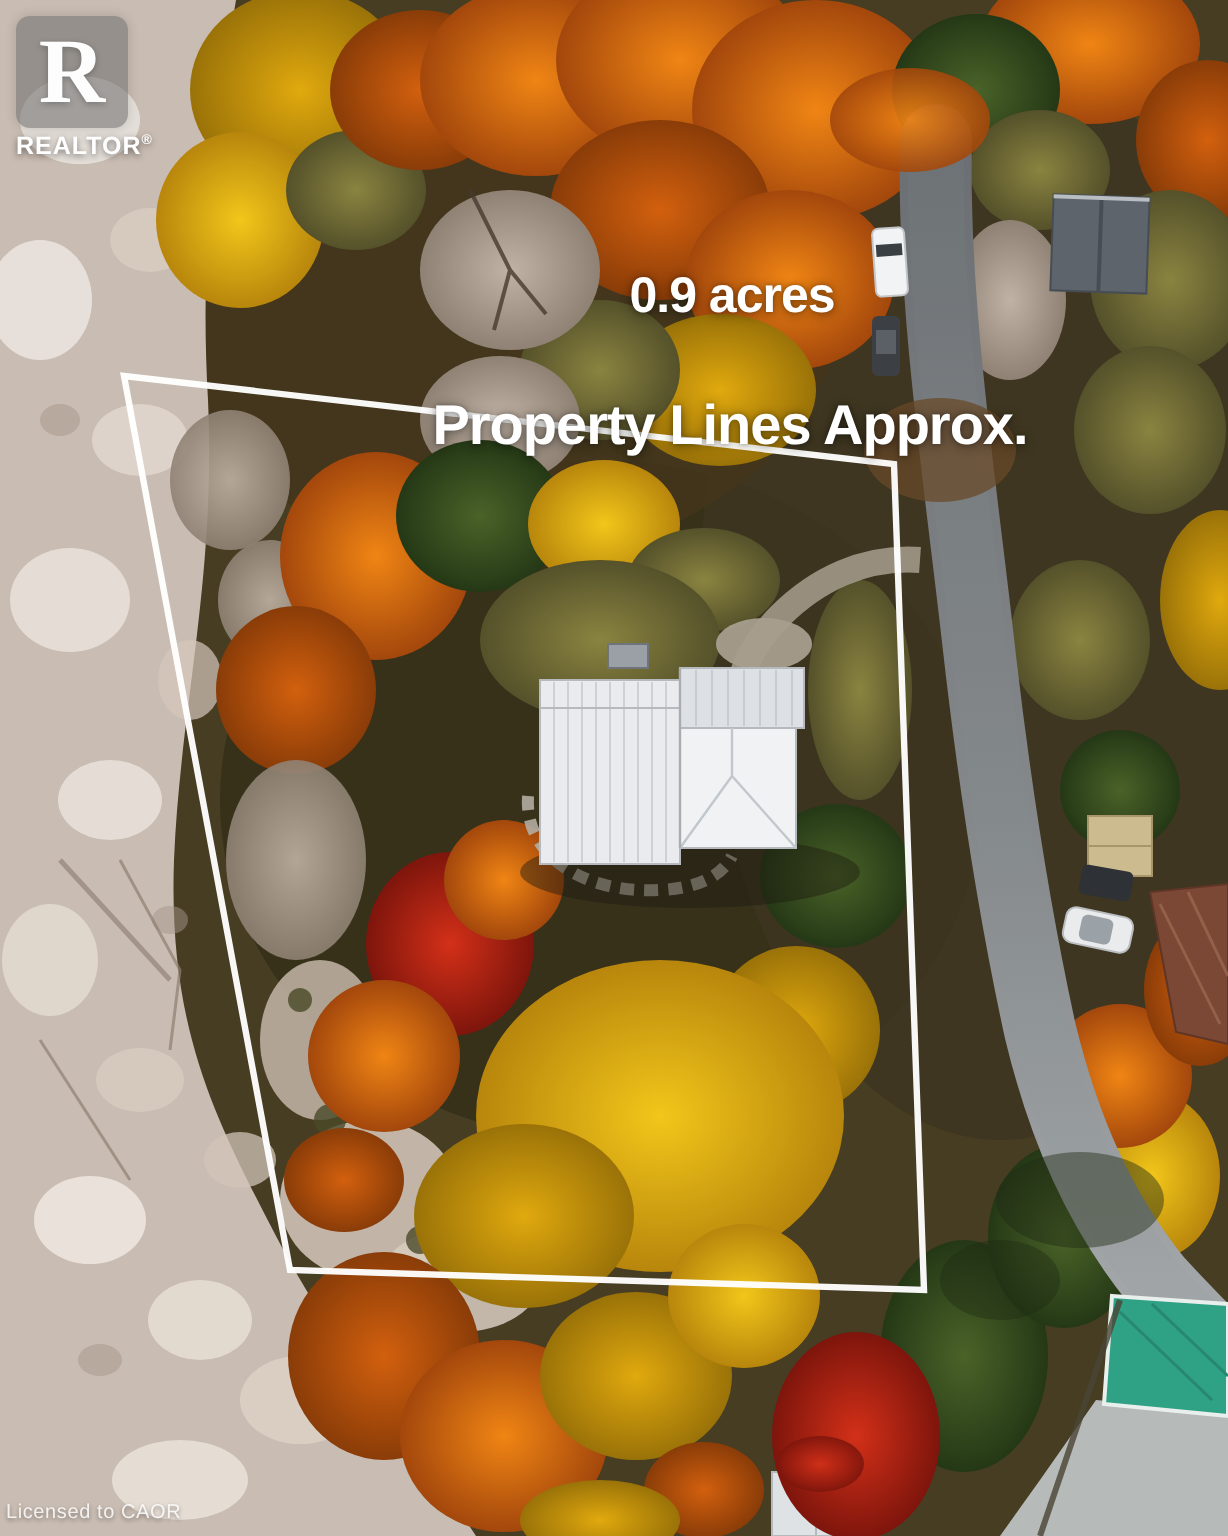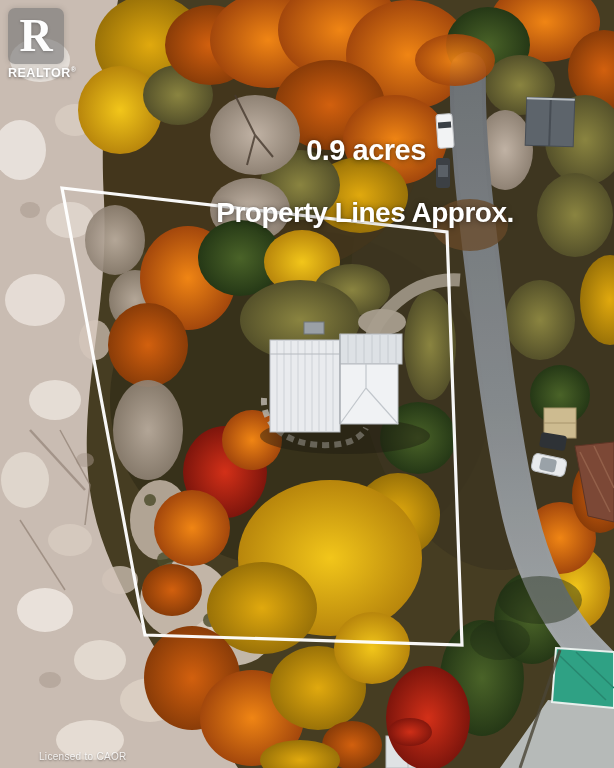--- a/index.html
+++ b/index.html
@@ -7,21 +7,21 @@
     position:relative;width:614px;height:768px;overflow:hidden;
     font-family:"Liberation Sans",sans-serif;
     background:#463d22;
   }
   .scene svg{position:absolute;left:0;top:0;display:block;}
   .overlay-text{
     position:absolute;color:#fff;font-weight:bold;white-space:nowrap;
     text-shadow:0 1px 6px rgba(0,0,0,.45),0 0 2px rgba(0,0,0,.25);
     letter-spacing:-0.5px;transform:translateX(-50%);
   }
-  .acreage{top:134px;left:366px;font-size:29px;}
+  .acreage{top:134px;left:366px;font-size:25px;}
   .disclaimer{top:173px;left:365px;font-size:28px;margin-top:24px;}
   .realtor{position:absolute;left:8px;top:8px;width:70px;color:#fff;}
   .realtor .sq{
     width:56px;height:56px;border-radius:7px;
     background:rgba(112,112,112,.58);
     display:flex;align-items:center;justify-content:center;
     box-shadow:0 0 6px rgba(0,0,0,.15);
   }
   .realtor .sq span{
     font-family:"Liberation Serif",serif;font-weight:bold;font-size:46px;
@@ -29,21 +29,20 @@
   }
   .realtor .word{
     margin-top:2px;font-size:12.5px;font-weight:bold;letter-spacing:.5px;
     text-shadow:0 1px 3px rgba(0,0,0,.5);white-space:nowrap;
   }
   .realtor .word sup{font-size:7px;}
   .watermark{
     position:absolute;left:3px;top:751px;font-size:10px;
     color:rgba(255,255,255,.85);text-shadow:0 1px 2px rgba(0,0,0,.4);
     letter-spacing:.3px;
-    margin-left:36px;
   }
 </style>
 </head>
 <body>
 
 <div class="scene">
 
   <svg width="614" height="768" viewBox="0 0 614 768">
     <defs>
       <radialGradient id="gOr">

